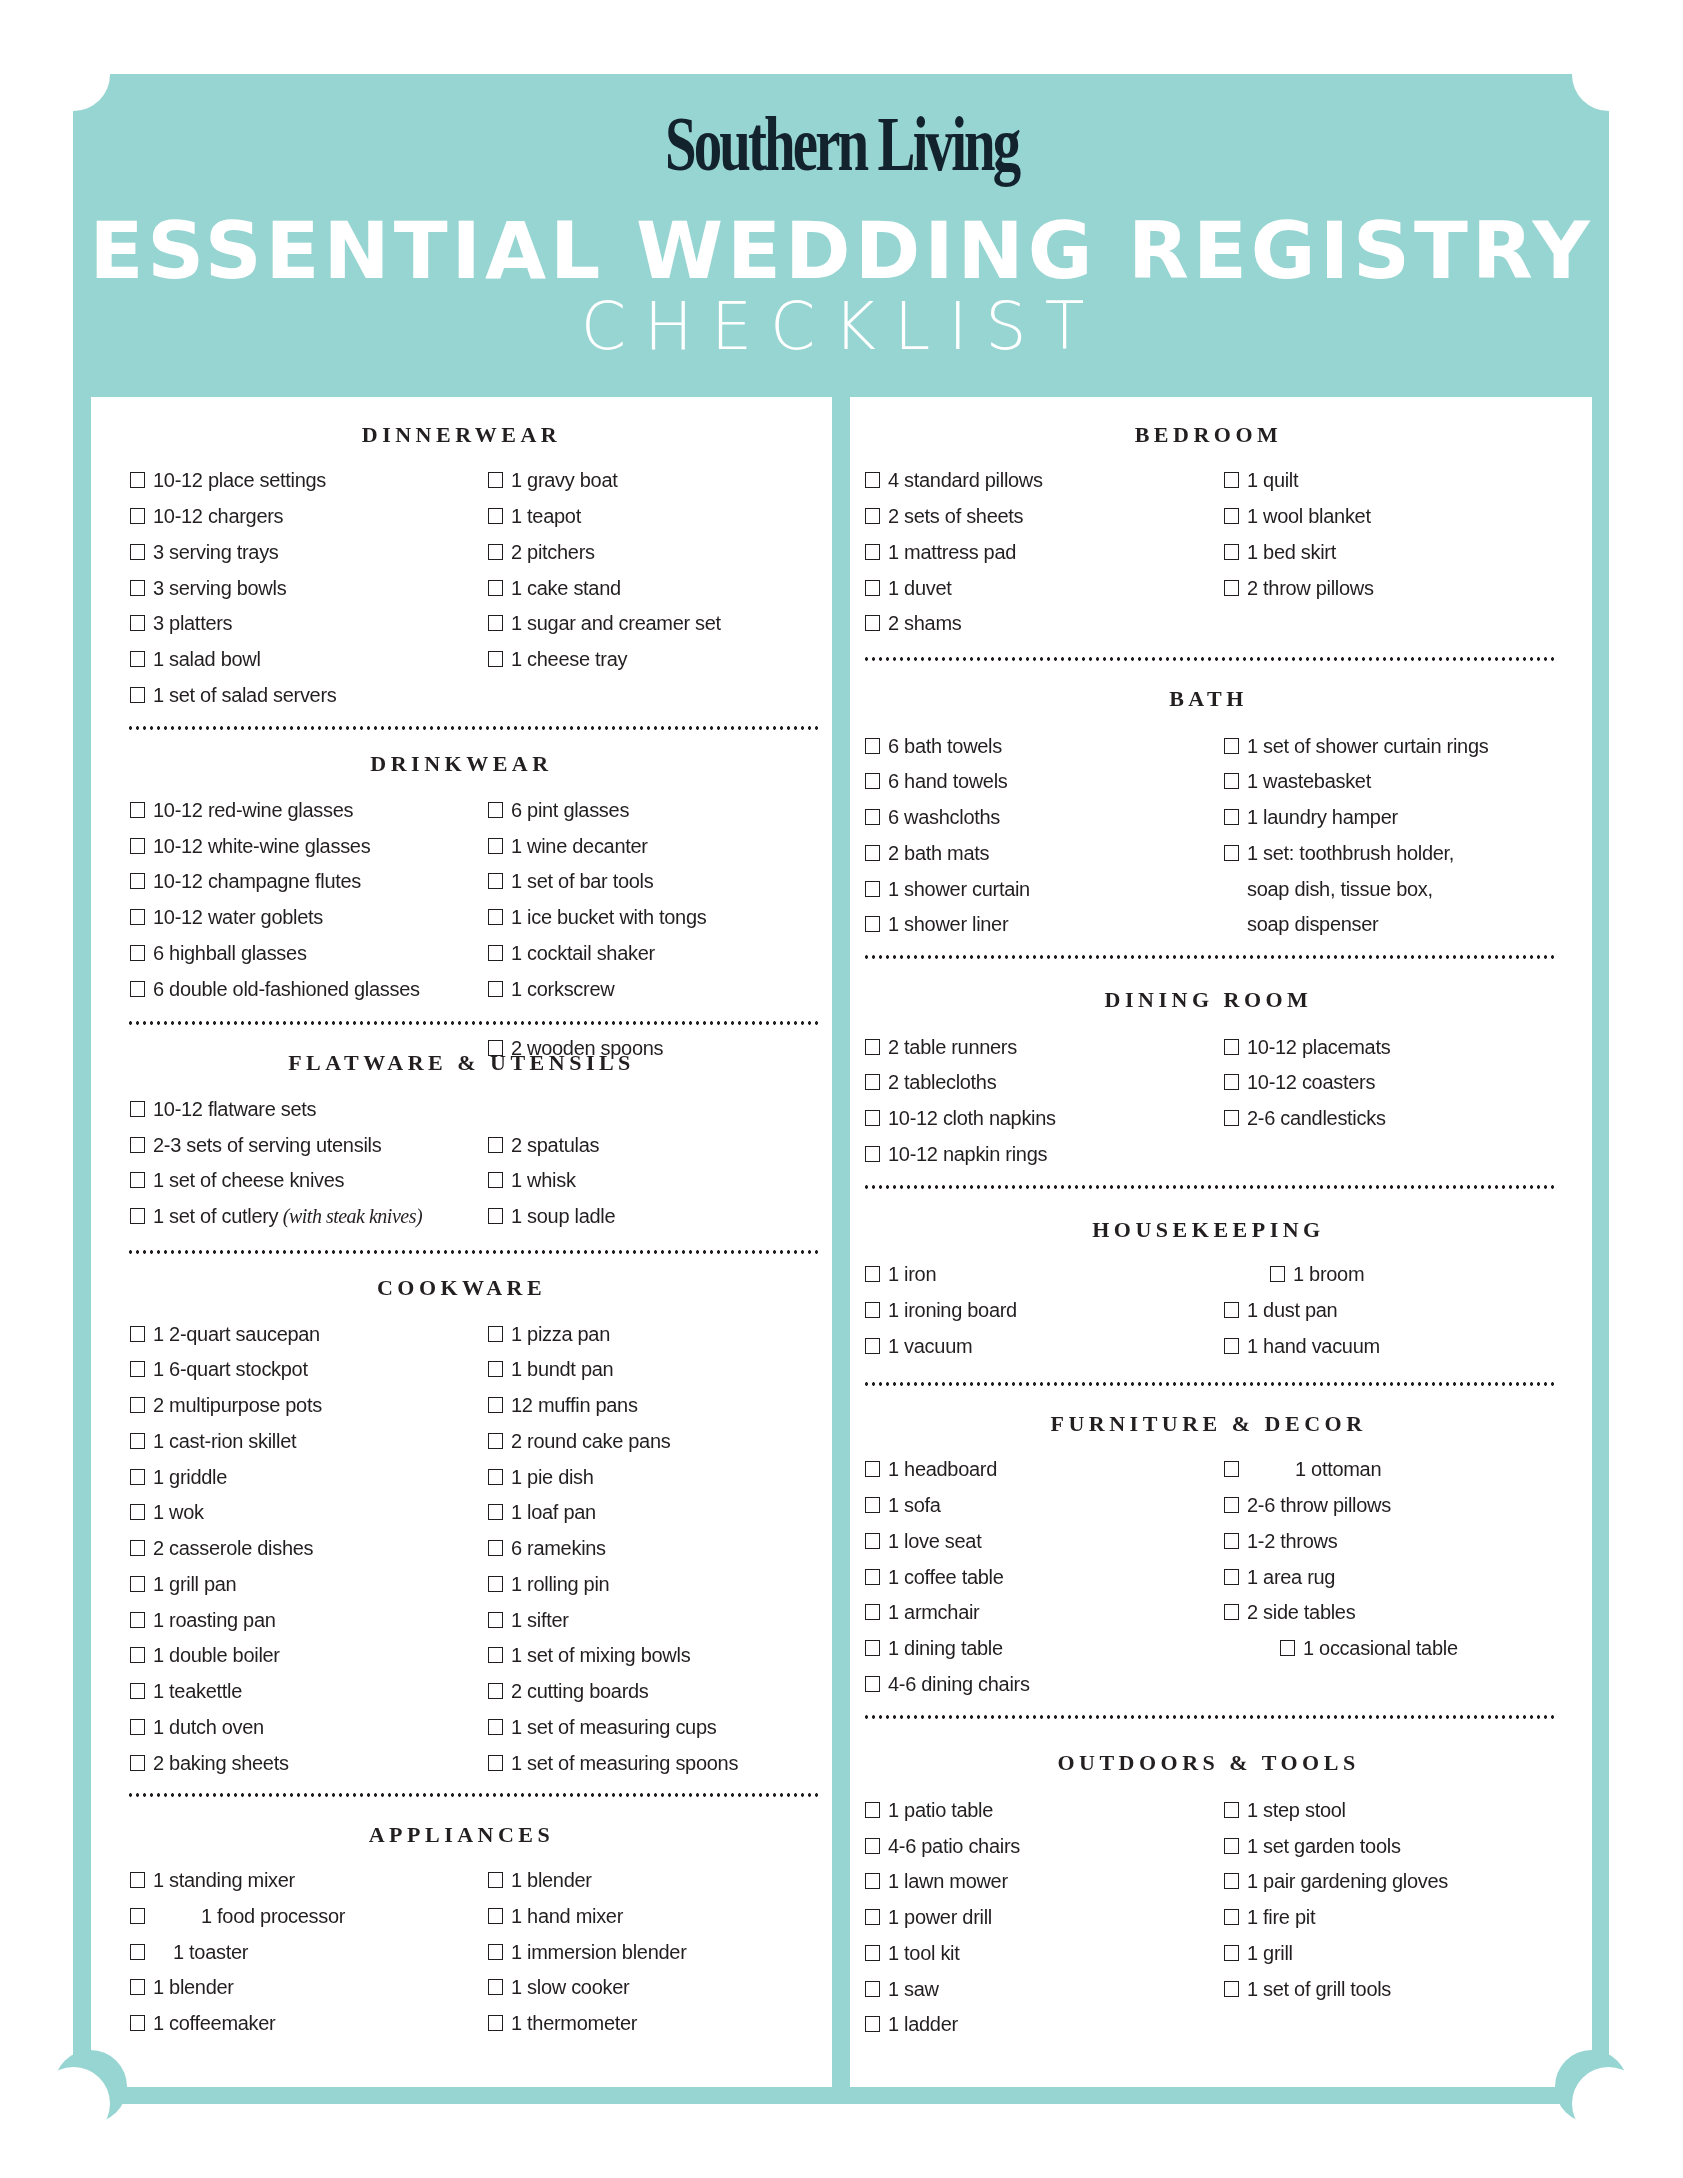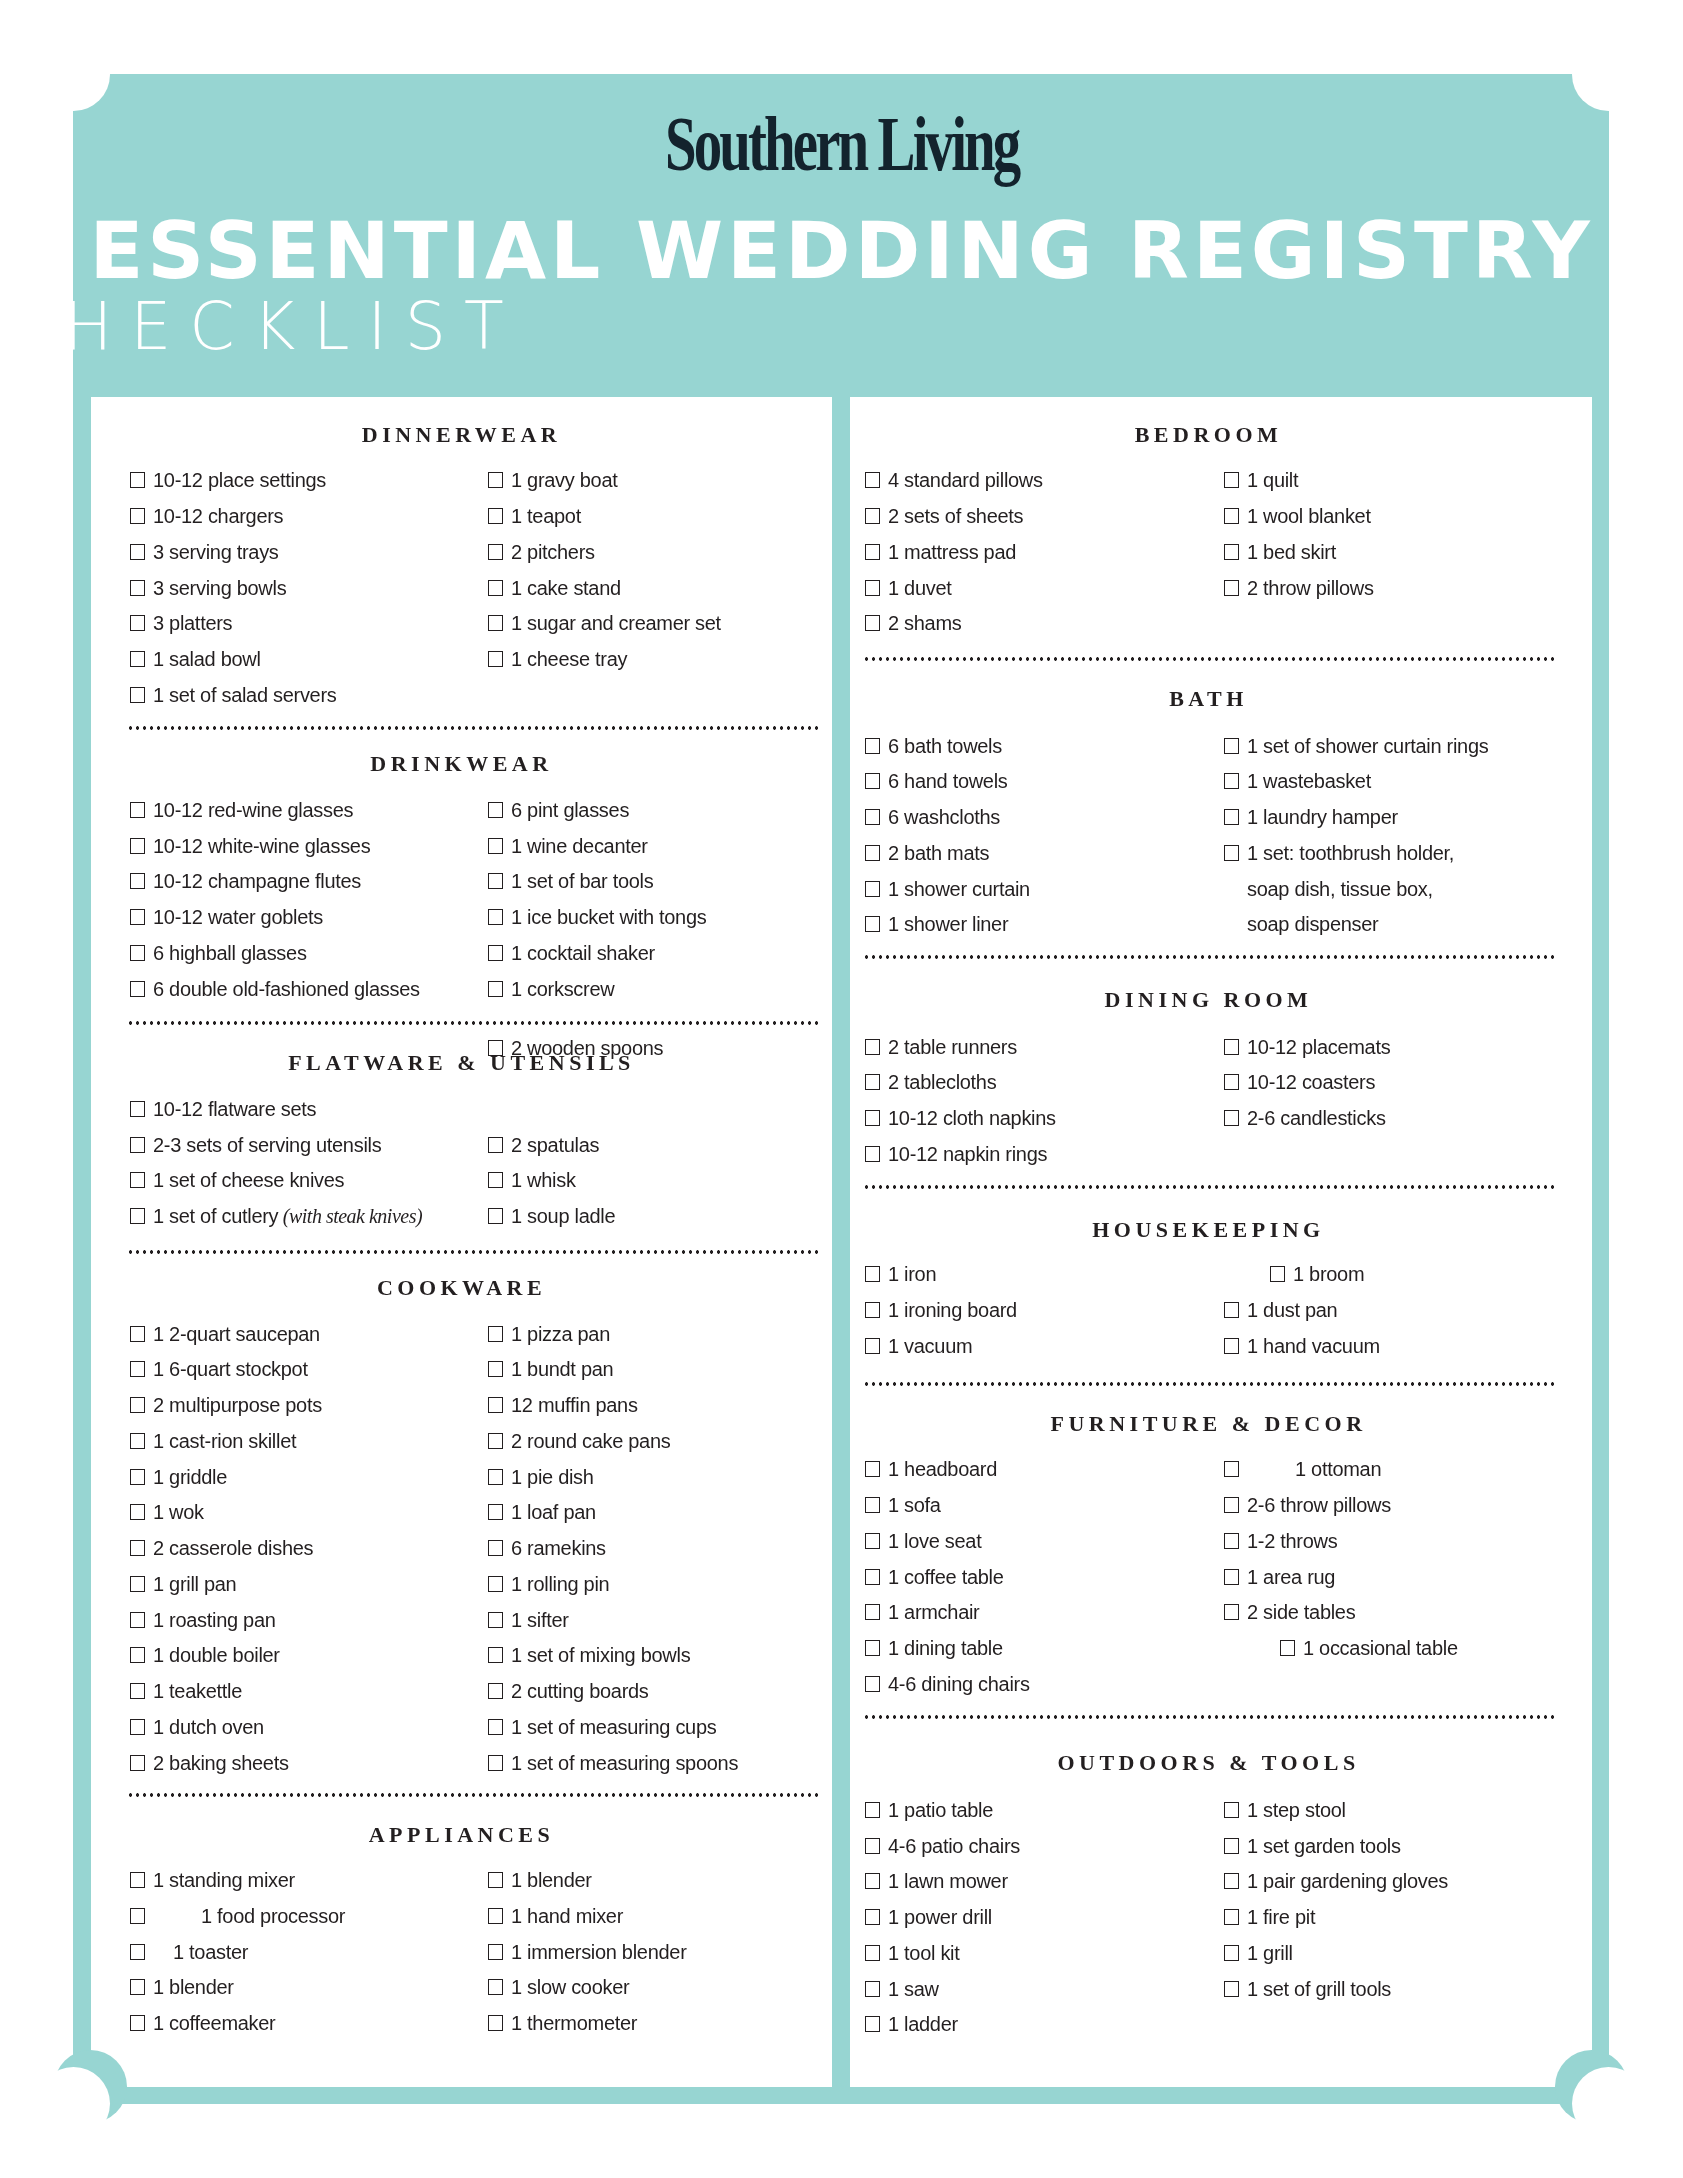--- a/index.html
+++ b/index.html
@@ -33,21 +33,21 @@
     font-family: "Liberation Serif", "DejaVu Serif", serif; font-weight: bold;
     font-size: 79px; color: #13232d; letter-spacing: -4px; line-height: 89px;
     transform: scaleX(0.72); transform-origin: 842px 0;
   }
   .title-main {
     position: absolute; left: 0; width: 1683px; top: 210px; text-align: center;
     font-family: "DejaVu Sans", sans-serif; font-weight: bold; font-size: 79px;
     color: #ffffff; letter-spacing: 4px; line-height: 83px;
   }
   .title-sub {
-    position: absolute; left: 0; width: 1683px; top: 292px; 
+    position: absolute; left: 0; width: 1683px; top: 292px; text-align: center;
     font-family: "DejaVu Sans", sans-serif; font-weight: normal; font-size: 65px;
     color: #ffffff; letter-spacing: 18px; line-height: 69px; font-weight: 200;
     -webkit-text-stroke: 0px;
   }
   .section-title {
     position: absolute; left: 0; width: 100%; text-align: center;
     font-family: Liberation Serif, serif; font-weight: bold;
     font-size: 22px; letter-spacing: 4.5px; color: #231f20; line-height: 24px;
   }
   .item {

